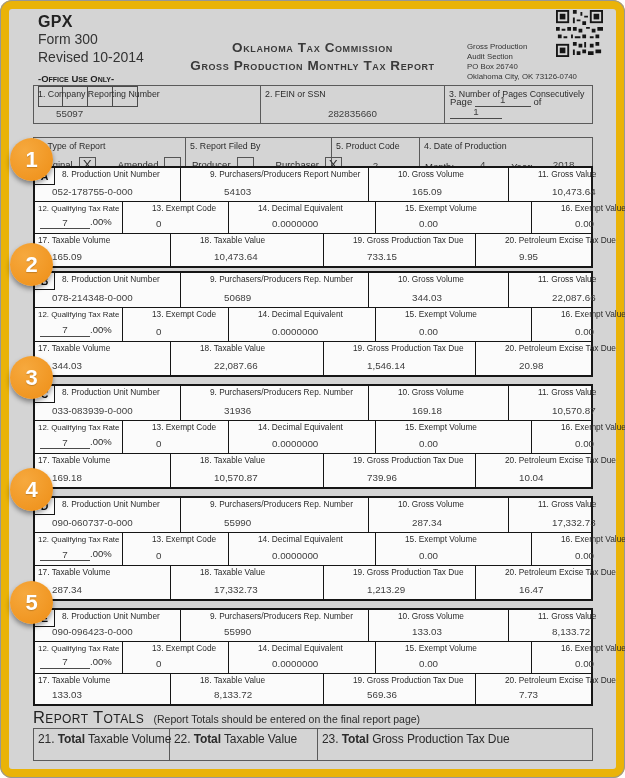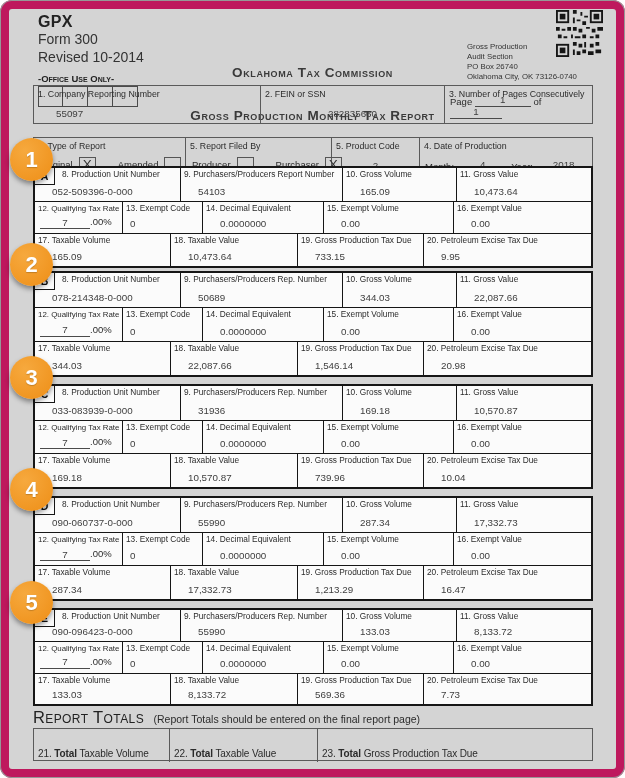--- a/index.html
+++ b/index.html
@@ -1,30 +1,30 @@
 <!DOCTYPE html>
 <html><head>
 <meta charset="utf-8">
 <style>
   * { margin:0; padding:0; box-sizing:border-box; }
   body { background:#ffffff; font-family:"Liberation Sans", sans-serif; }
-  .canvas { position:relative; width:625px; height:778px; background:#be185d; border-radius:12px; overflow:hidden; box-shadow:inset 0 0 0 1px #979797; }
+  .canvas { position:relative; width:625px; height:778px; background:#eab308; border-radius:12px; overflow:hidden; box-shadow:inset 0 0 0 1px #979797; }
   .paper  { position:absolute; left:9px; top:9px; width:607px; height:760px; background:#d4d4d4; border-radius:3px; }
 
   
   .gpx-block { position:absolute; left:29px; top:4px; color:#222; }
   .gpx-code  { font-size:16px; font-weight:bold; letter-spacing:.3px; }
   .gpx-sub   { font-size:14px; color:#333; line-height:1.25; }
   .office-label { font-variant:small-caps; font-weight:bold; font-size:9.5px; margin-top:7px; color:#222; }
   .office-boxes { display:flex; margin-top:2px; }
   .office-box { width:25px; height:21px; border:1.6px solid #4a4a4a; border-left:none; }
   .office-box:first-child { border-left:1.6px solid #4a4a4a; }
 
   .title-block { position:absolute; left:140px; right:140px; top:30px; text-align:center; color:#3a3a3a; }
-  .title-line { font-variant:small-caps; font-weight:bold; font-size:13.5px; letter-spacing:.6px; line-height:1.3; white-space:nowrap;margin-top:25px; }
+  .title-line { font-variant:small-caps; font-weight:bold; font-size:13.5px; letter-spacing:.6px; line-height:1.3; white-space:nowrap; }
 
   .addr-block { position:absolute; left:458px; top:33px; font-size:7.8px; color:#333; line-height:1.3; }
   .qr { position:absolute; right:13px; top:1px; }
 
   
   .lbl { font-size:8.8px; color:#2b2b2b; line-height:1.15; white-space:nowrap; }
   .val { font-size:9.8px; color:#3e3e3e; }
   .slot { display:inline-block; border-bottom:1px solid #4a4a4a; text-align:center; font-size:9.8px; color:#3e3e3e; line-height:1.1; vertical-align:bottom; }
 
   
@@ -37,41 +37,41 @@
   .fein-val { position:absolute; left:0; right:0; bottom:4px; text-align:center; }
   .pages-line { position:absolute; left:5px; bottom:4px; font-size:9.5px; color:#2b2b2b; }
   .cb-row { position:absolute; left:6px; bottom:6px; display:flex; align-items:center; font-size:9.5px; color:#2b2b2b; }
   .checkbox { width:17px; height:15px; border:1.6px solid #555; margin-left:6px; display:flex; align-items:center; justify-content:center; }
   .checkbox .mark { font-size:13.5px; color:#333; line-height:1; }
   .pcode-val { position:absolute; left:0; right:0; bottom:7px; text-align:center; }
   .date-line { position:absolute; left:5px; bottom:6px; font-size:9.5px; color:#2b2b2b; }
 
   
   .section { position:absolute; left:24px; width:560px; background:#fbfbfb; border:2.4px solid #161616; display:grid; grid-template-rows:1fr 1fr 1fr; }
-  .srow { display:grid; border-top:1.4px solid #161616; min-height:0; }
+  .srow { display:grid; border-top:1.4px solid #161616; min-height:0;gap:26px; }
   .srow.r1 { border-top:none; grid-template-columns:146px 162px 114px 1fr; }
   .srow.r2 { grid-template-columns:88px 80px 121px 130px 1fr; }
   .srow.r3 { grid-template-columns:136px 127px 126px 1fr; }
   .scell { position:relative; border-right:1.4px solid #161616; padding:2px 3px; min-width:0; }
   .scell:last-child { border-right:none; }
   .scell .lbl { font-size:8.3px; }
   .scell .val { position:absolute; left:17px; bottom:4px; }
   .pad-badge { padding-left:24px; }
   .badge { position:absolute; left:0; top:0; width:20px; height:17px; background:#fbfbfb; border-right:1.5px solid #161616; border-bottom:1.5px solid #161616; display:flex; align-items:center; justify-content:center; font-size:10.5px; font-weight:bold; color:#111; z-index:2; }
   .rate-line { position:absolute; left:5px; bottom:4px; white-space:nowrap; }
   .rate-line .slot { width:50px; }
   .rate-suffix { font-size:9.5px; color:#2b2b2b; }
 
   
   .totals-head { position:absolute; left:24px; top:699px; white-space:nowrap; }
   .totals-title { font-variant:small-caps; font-weight:normal; font-size:16.5px; letter-spacing:.4px; color:#222; }
   .totals-note { font-size:10.5px; color:#2b2b2b; margin-left:5px; }
   #totals-table { top:719px; height:33px; grid-template-columns:136px 148px 146px 1fr; }
   #totals-table .cell { padding:3px 2px 3px 4px; }
-  .tot-lbl { font-size:10px; color:#2b2b2b; white-space:nowrap; letter-spacing:-.1px;margin-top:16px; }
+  .tot-lbl { font-size:12px; color:#2b2b2b; white-space:nowrap; letter-spacing:-.1px; }
   .tot-lbl b { font-weight:bold; }
 
   
   .marker { position:absolute; left:1px; width:43px; height:43px; border-radius:50%;
             background:radial-gradient(circle at 35% 30%, #f6a93e, #ee8e16);
             box-shadow:0 3px 5px rgba(0,0,0,.4);
             color:#fff; font-weight:bold; font-size:22px;
             display:flex; align-items:center; justify-content:center; z-index:6;
             text-shadow:0 1px 1px rgba(0,0,0,.2); }
 </style>
@@ -187,21 +187,21 @@
           <span class="slot" style="width:56px">2018</span>
         </div>
       </div>
     </div>
 
     <div class="section" style="top:157px;height:102px">
       <div class="badge">A</div>
       <div class="srow r1">
         <div class="scell">
           <div class="lbl pad-badge">8. Production Unit Number</div>
-          <div class="val">052-509396-0-000</div>
+          <div class="val">052-178755-0-000</div>
         </div>
         <div class="scell">
           <div class="lbl">9. Purchasers/Producers Report Number</div>
           <div class="val">54103</div>
         </div>
         <div class="scell">
           <div class="lbl">10. Gross Volume</div>
           <div class="val">165.09</div>
         </div>
         <div class="scell">

